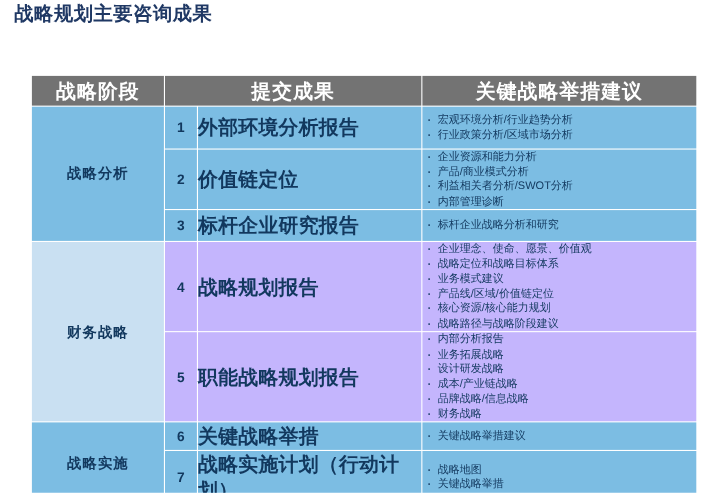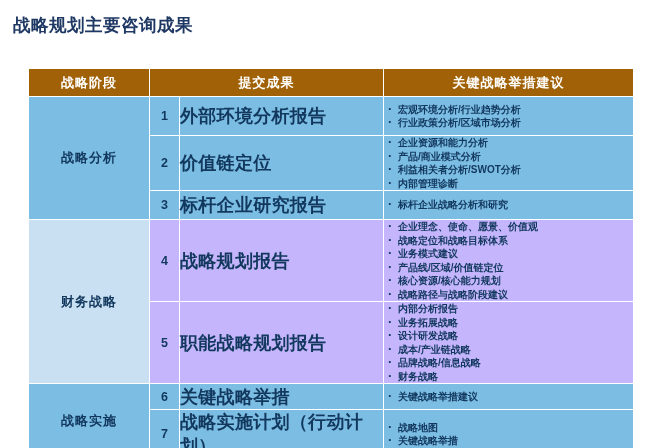--- a/index.html
+++ b/index.html
@@ -10,21 +10,21 @@
     width: 661px;
     height: 448px;
     background: #ffffff;
     font-family: "Liberation Sans", "DejaVu Sans", sans-serif;
     overflow: hidden;
     position: relative;
   }
   .page-title {
     position: absolute;
     left: 13px;
-    top: 13px;
+    top: 0;
     font-size: 17.5px;
     font-weight: bold;
     color: #1F3864;
     letter-spacing: 0.5px;
     white-space: nowrap;
   }
   .table-wrap {
     position: absolute;
     left: 28px;
     top: 68px;
@@ -36,23 +36,23 @@
     width: 605px;
     table-layout: fixed;
     background: #ffffff;
   }
   table.results td, table.results th {
     padding: 0;
     vertical-align: middle;
   }
   
   .hdr {
-    background: #a16207;
+    background: #737373;
     color: #ffffff;
-    font-size: 13px;
+    font-size: 18px;
     font-weight: bold;
     text-align: center;
     height: 27px;
     letter-spacing: 1px;
   }
   
   .c-stage  { width: 120px; }
   .c-num    { width: 29px;  }
   .c-name   { width: 203px; }
   .c-desc   { width: 249px; }
@@ -81,21 +81,21 @@
     font-weight: bold;
     color: #12385E;
     padding-left: 14px;
     letter-spacing: 0.3px;
   }
   
   .desc-cell {
     padding: 4px 4px 4px 8px;
     font-size: 10px;
     color: #12385E;
-    font-weight: bold;
+    font-weight: normal;
     line-height: 13.5px;
   }
   .desc-cell ul {
     margin: 0;
     padding: 0;
     list-style: none;
   }
   .desc-cell li {
     position: relative;
     padding-left: 14px;

